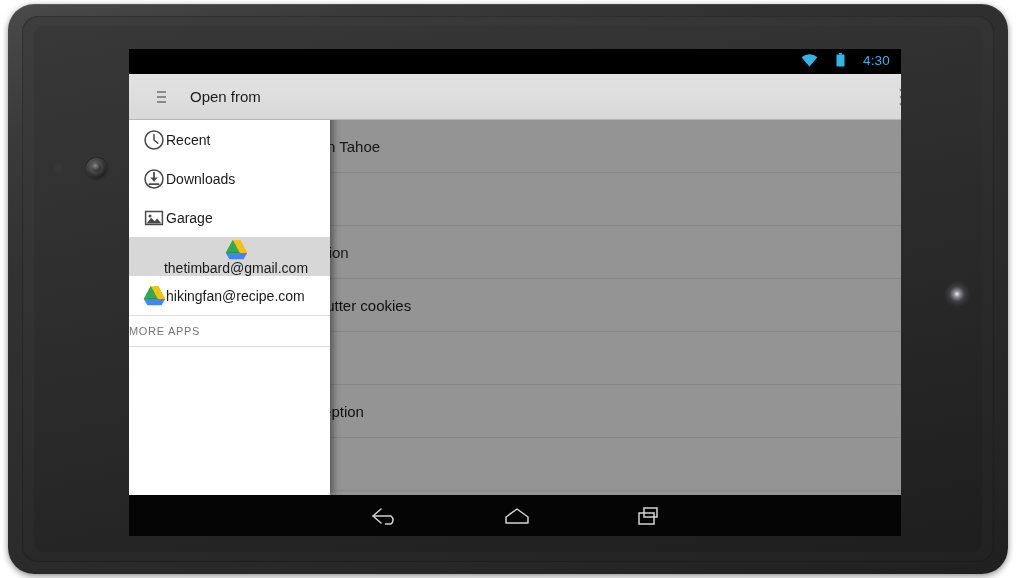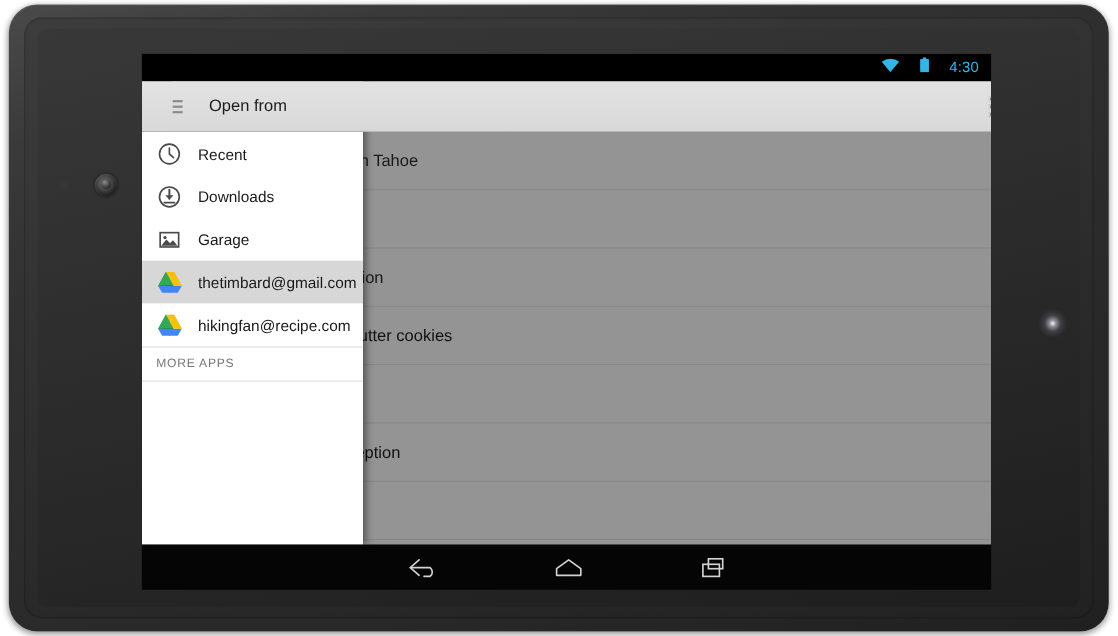--- a/index.html
+++ b/index.html
@@ -186,42 +186,40 @@
   }
   #drawer-header-spacer {
     height: 46px;
     background: linear-gradient(180deg, #e2e2e2 0%, #dedede 52%, #d8d8d8 100%);
     border-bottom: 1px solid #b6b6b6;
   }
   .drawer-item {
     height: 39px;
     display: flex; align-items: center;
     padding-left: 13px;
-    gap: 14px;
     background: #ffffff;
     text-align: right;
   }
-  .drawer-item.selected { background: #d7d7d7; }
+  .drawer-item.selected { background: #d7d7d7; flex-direction: column; }
   .drawer-item .label {
     font-size: 14px; color: #1a1a1a;
     line-height: 1;
     white-space: nowrap;
   }
   .drawer-icon {
     width: 24px; height: 24px;
     display: flex; align-items: center; justify-content: center;
     flex: 0 0 24px;
   }
   .drawer-divider {
     height: 1px; background: #dcdcdc; margin: 0;
   }
   #more-apps-header {
     height: 30px;
     display: flex; align-items: center;
-    padding-left: 13px;
     font-size: 11px;
     letter-spacing: .7px;
     color: #767676;
   }
   
   .gallery-icon {
     width: 22px; height: 22px;
     border: 2px solid #5d5d5d;
     background: linear-gradient(135deg, #7a2f6a 0%, #c8389e 22%, #f06ad0 42%, #ffd0f0 56%, #e24fb0 70%, #8c2a7a 100%);
     box-shadow: inset 0 0 0 1px rgba(255,255,255,.35);

